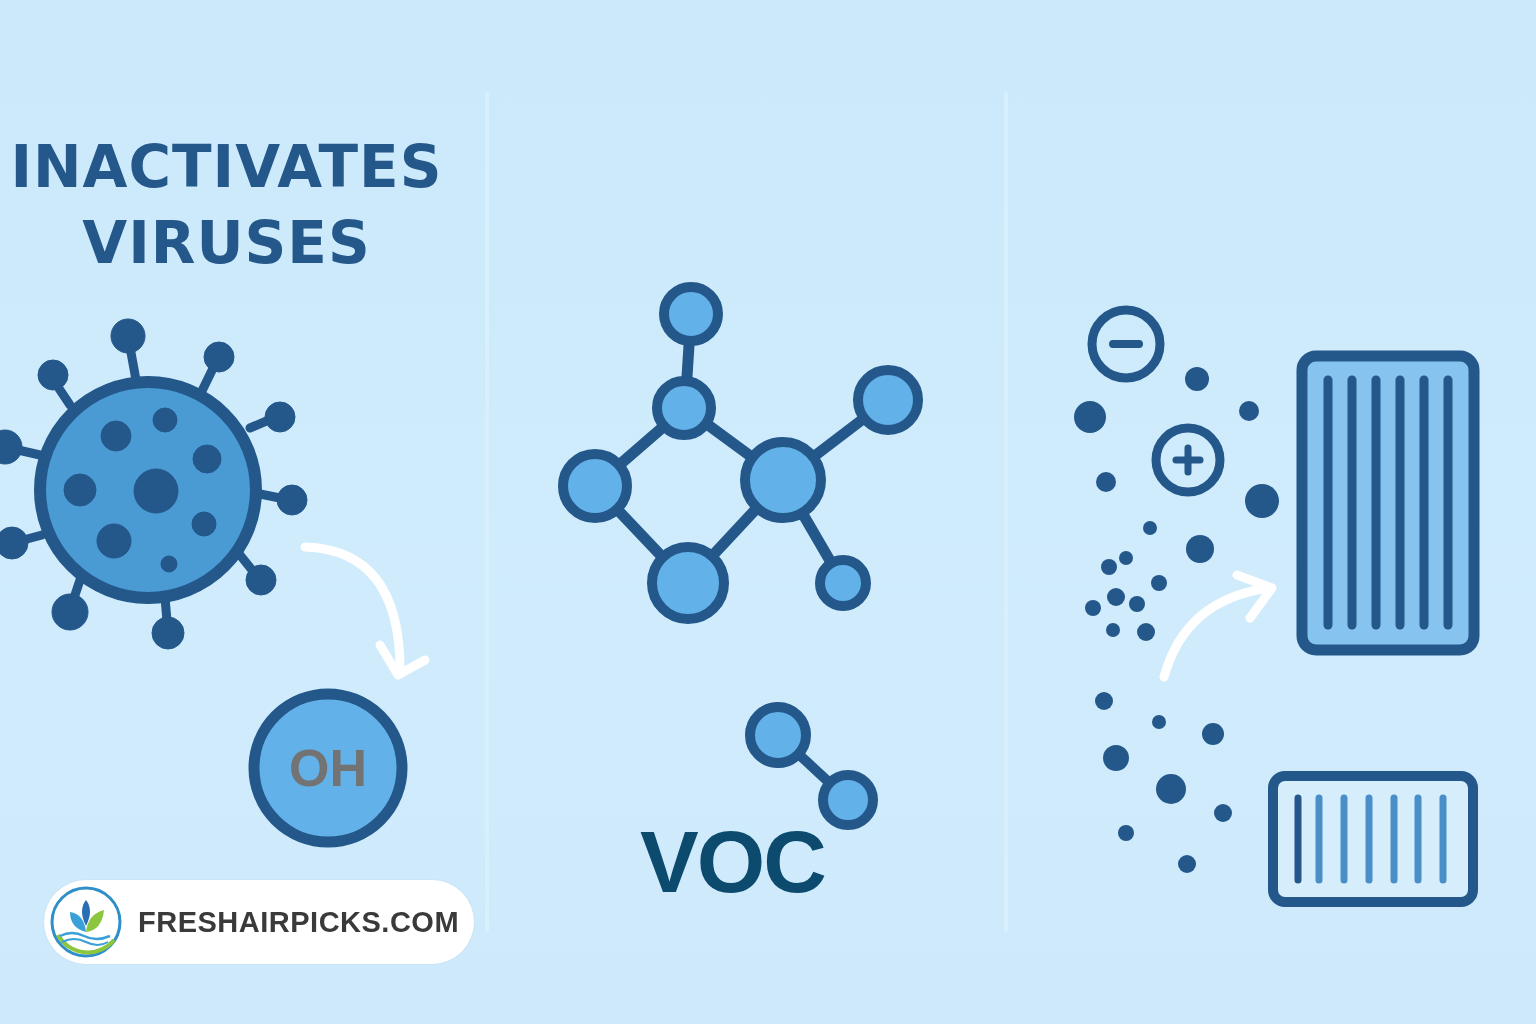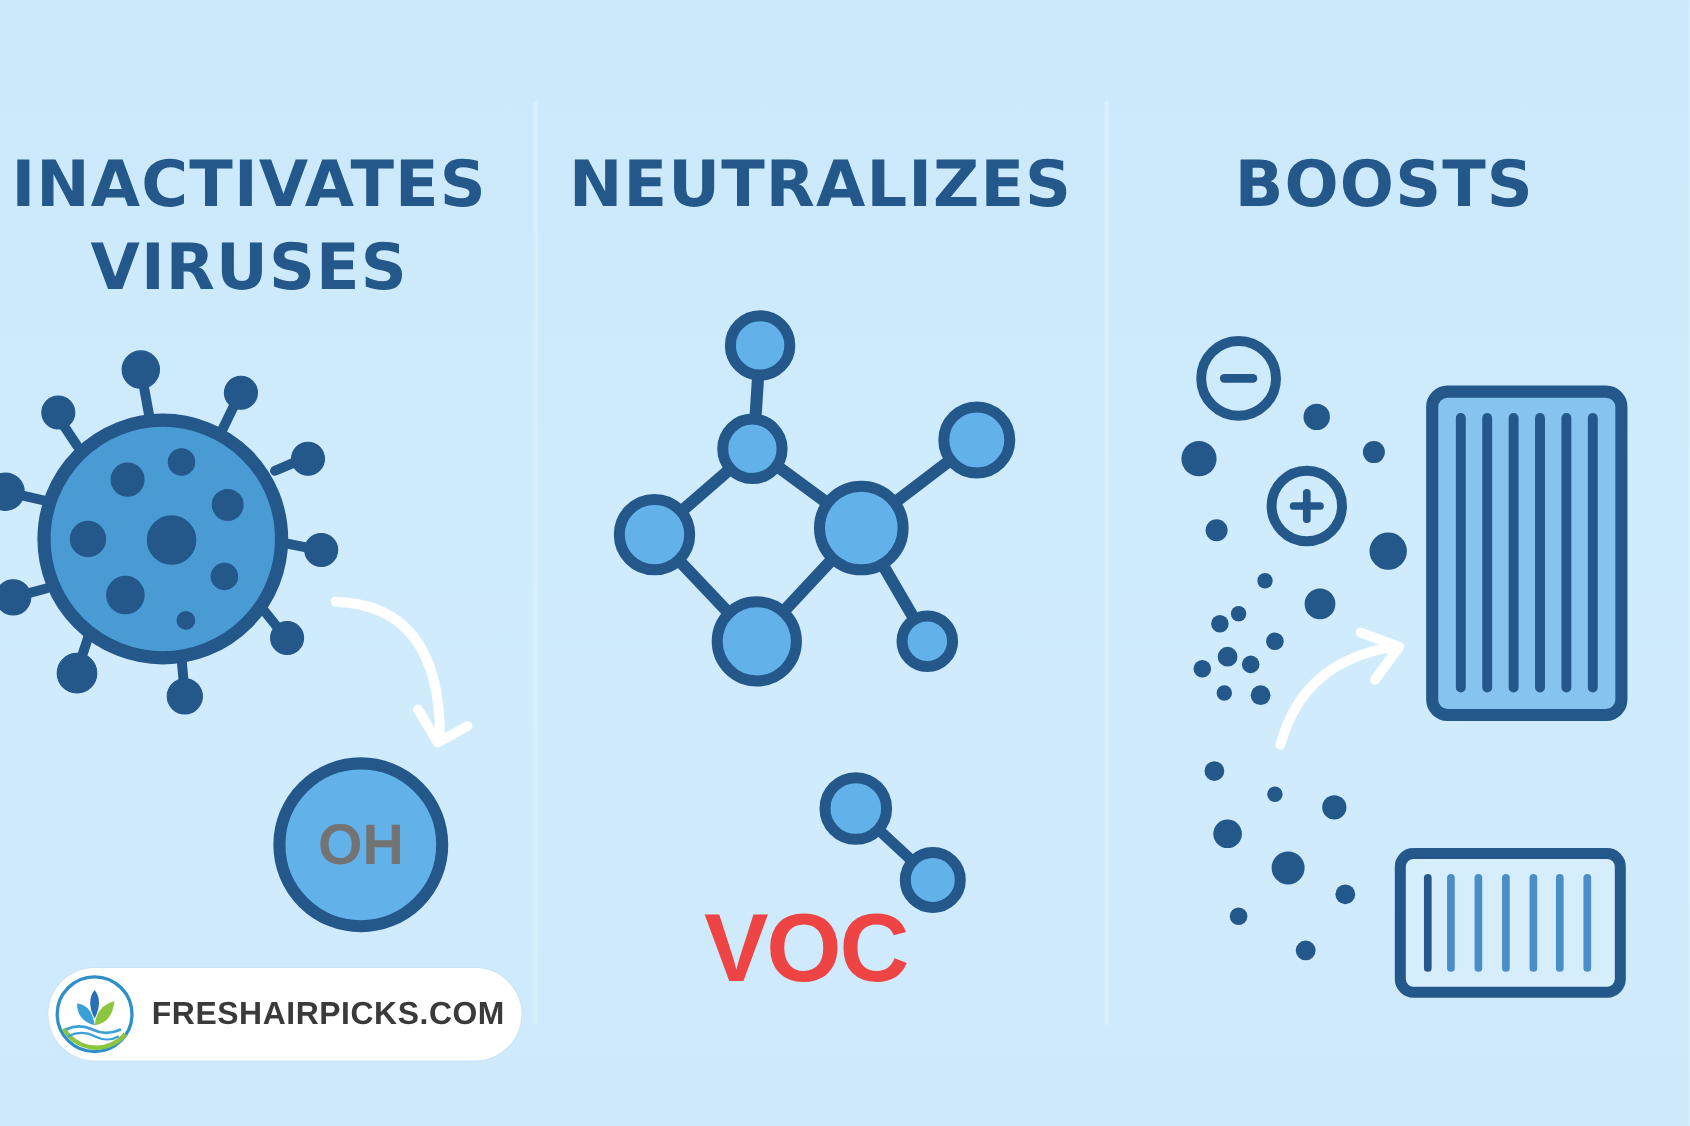--- a/index.html
+++ b/index.html
@@ -26,21 +26,21 @@
     .title span { display: block; }
     svg.art { position: absolute; left: 0; top: 0; overflow: visible; }
     .oh-label {
       position: absolute; left: 248px; top: 688px; width: 160px; height: 160px;
       display: flex; align-items: center; justify-content: center;
       color: #737373; font-weight: bold; font-size: 52px;
       font-family: "Liberation Sans", sans-serif;
     }
     .voc-label {
       position: absolute; left: 640px; top: 812px;
-      color: #ef4444; font-weight: bold; font-size: 88px; line-height: 100px;
+      color: #0c4a6e; font-weight: bold; font-size: 88px; line-height: 100px;
       font-family: "Liberation Sans", sans-serif; letter-spacing: -2px;
     }
     .brand-pill {
       position: absolute; left: 44px; top: 880px; width: 430px; height: 84px;
       background: #ffffff; border-radius: 42px;
       display: flex; align-items: center;
       box-shadow: 0 0 0 1px rgba(200,225,245,0.6);
     }
     .brand-logo { width: 84px; height: 84px; flex: 0 0 84px; margin-left: 0; }
     .brand-text {
@@ -199,28 +199,26 @@
       <line x1="1418" y1="798" x2="1418" y2="880"></line>
       <line x1="1443" y1="798" x2="1443" y2="880"></line>
     </g>
   </g>
 </svg>
 
 <div class="oh-label">OH</div>
 
 <section class="panel panel-2">
   <h1 class="title" style="left:0px;">
-    <span>NEUTRALIZES</span>
   </h1>
 </section>
 <div class="voc-label">VOC</div>
 
 <section class="panel panel-3">
   <h1 class="title" style="left:-12px;">
-    <span>BOOSTS</span>
   </h1>
 </section>
 
 <div class="brand-pill">
   <svg class="brand-logo" viewBox="0 0 84 84">
     <circle cx="42" cy="42" r="34" fill="none" stroke="#2f8fc8" stroke-width="3"></circle>
     <path d="M14 55 A34 34 0 0 0 70 60" fill="none" stroke="#8cc63f" stroke-width="4"></path>
     <path d="M42 20 Q50 30 42 46 Q34 30 42 20 Z" fill="#2a6fb5"></path>
     <path d="M26 32 Q40 34 42 52 Q26 48 26 32 Z" fill="#3aa0d8"></path>
     <path d="M60 30 Q58 50 42 52 Q44 34 60 30 Z" fill="#8cc63f"></path>

